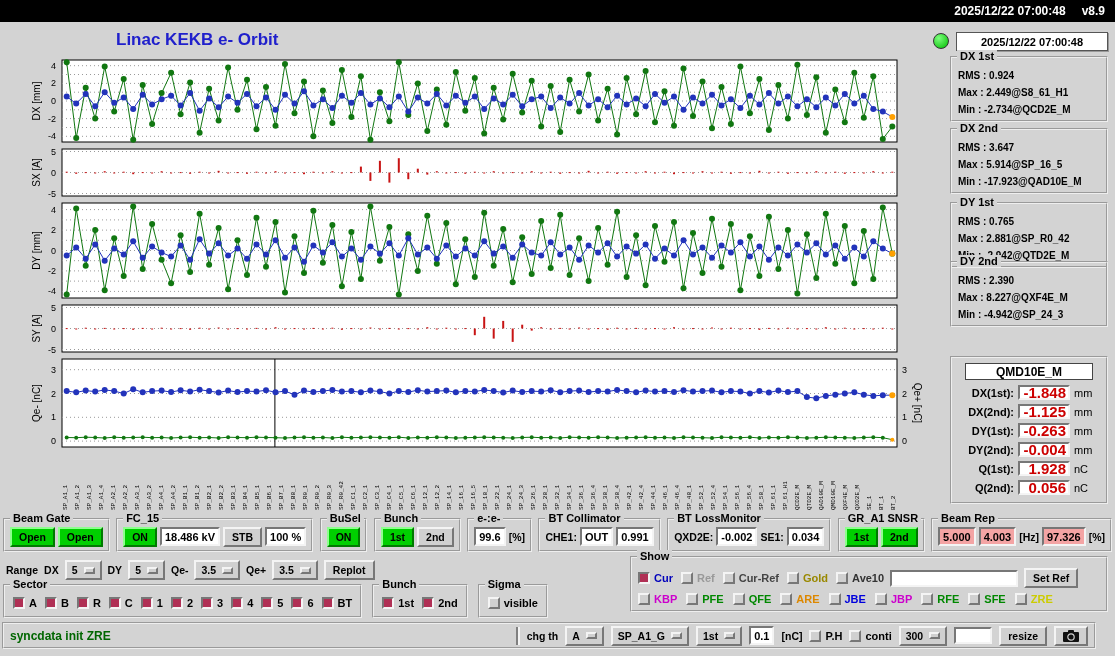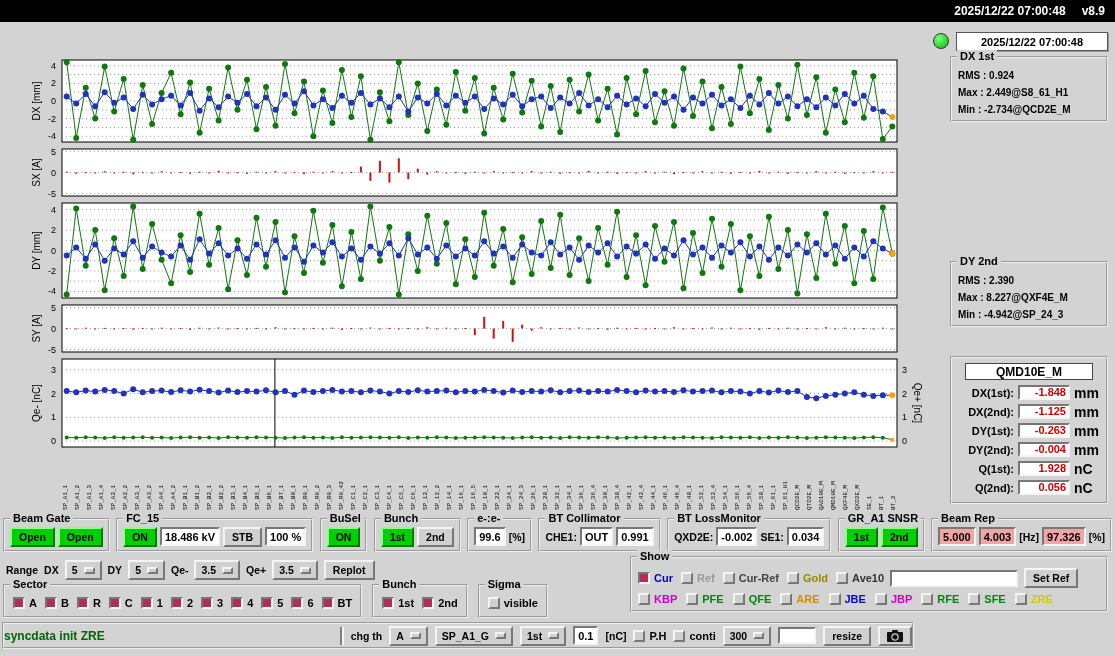--- a/index.html
+++ b/index.html
@@ -33,23 +33,23 @@
 
   .statbox { position:absolute; left:950px; width:158px; height:66px; padding:9px 0 0 6px; }
   .statbox .line { font-size:10px; font-weight:bold; white-space:nowrap; line-height:17px; }
 
   .monitor { position:absolute; left:950px; top:356px; width:158px; height:148px; padding-top:5px; }
   .mtitle { margin:0 auto 3px; width:128px; height:17px; background:#fff; border:1px solid #444;
     text-align:center; font-weight:bold; font-size:12px; line-height:16px; }
   .mrow { display:flex; align-items:center; height:19px; padding-left:2px; }
   .mlabel { width:60px; text-align:right; font-size:11px; font-weight:bold; }
   .mval { width:52px; height:15px; background:#fff; border:2px solid; border-color:#777 #f4f4f4 #f4f4f4 #777;
-    color:#cc0000; font-size:11px; font-weight:bold; text-align:right; padding:0 2px; margin:0 4px;
+    color:#cc0000; font-size:15px; font-weight:bold; text-align:right; padding:0 2px; margin:0 4px;
     line-height:11px; display:flex; align-items:center; justify-content:flex-end; }
-  .munit { font-size:14px; font-weight:bold; }
+  .munit { font-size:11px; font-weight:normal; }
 
   .btn { border:2px solid; border-color:#f4f4f4 #777 #777 #f4f4f4; background:#d0d0d0;
     font-size:10.5px; font-weight:bold; padding:1px 7px; height:20px; white-space:nowrap;
     display:inline-flex; align-items:center; cursor:default; }
   .btn.green { background:#00cf00; border-color:#8dff8d #007a00 #007a00 #8dff8d; }
   .fld { background:#fff; border:2px solid; border-color:#777 #f4f4f4 #f4f4f4 #777;
     font-size:11px; font-weight:bold; padding:0 3px; height:19px;
     display:inline-flex; align-items:center; white-space:nowrap; }
   .fld.pink { background:#f4a4a4; }
   .lbl { font-size:10.5px; font-weight:bold; white-space:nowrap; }
@@ -72,37 +72,38 @@
 
   .row3 { position:absolute; left:3px; top:584px; display:flex; gap:10px; }
   .row3 .grp { display:flex; align-items:center; gap:8px; height:34px; padding:6px 8px 3px; }
 
   .showgrp { position:absolute; left:630px; top:556px; width:478px; height:56px;
     display:flex; flex-direction:column; justify-content:center; gap:5px; padding:8px 6px 3px; }
   .srow { display:flex; align-items:center; gap:6px; }
   .setref-input { width:128px; height:17px; background:#fff; border:2px solid;
     border-color:#777 #f4f4f4 #f4f4f4 #777; font-size:11px; }
 
-  .statusbar { position:absolute; left:2px; top:622px; width:912px; height:27px;
-    border:2px groove #eee; display:flex; align-items:center; padding:0 0; gap:7px; }
+  .statusbar { position:absolute; left:2px; top:622px; width:1094px; height:27px;
+    border:2px groove #eee; display:flex; align-items:center; padding:0 6px; gap:7px; }
   .status-msg { color:#006600; font-size:12px; font-weight:bold; margin-right:auto; }
   .vsep { width:4px; height:18px; border-left:2px solid #808080; border-right:2px solid #f4f4f4; }
   .small-input { width:38px; height:17px; background:#fff; border:2px solid;
     border-color:#777 #f4f4f4 #f4f4f4 #777; font-size:11px; }
 </style>
 </head>
 <body>
 
 <div id="app">
 
   <div class="topbar">
     <span>2025/12/22 07:00:48</span>
     <span>v8.9</span>
   </div>
 
+  <div class="main-title">Linac KEKB e- Orbit</div>
 
   <svg id="plots-svg" width="930" height="405">
       <g>
         <rect x="62" y="10" width="835" height="82" fill="#fff" stroke="#000"></rect>
         <line x1="62" y1="86.3" x2="897" y2="86.3" stroke="#999" stroke-width="1" stroke-dasharray="1,3"></line>
         <line x1="62" y1="77.5" x2="897" y2="77.5" stroke="#999" stroke-width="1" stroke-dasharray="1,3"></line>
         <line x1="62" y1="68.6" x2="897" y2="68.6" stroke="#999" stroke-width="1" stroke-dasharray="1,3"></line>
         <line x1="62" y1="59.8" x2="897" y2="59.8" stroke="#999" stroke-width="1" stroke-dasharray="1,3"></line>
         <line x1="62" y1="51.0" x2="897" y2="51.0" stroke="#999" stroke-width="1" stroke-dasharray="1,3"></line>
         <line x1="62" y1="42.2" x2="897" y2="42.2" stroke="#999" stroke-width="1" stroke-dasharray="1,3"></line>
@@ -959,20 +960,32 @@
 
   <div class="lamp"></div>
   <div class="timebox">2025/12/22 07:00:48</div>
 
   <div class="grp statbox" style="top:56px">
     <span class="legend">DX 1st</span>
     <div class="line">RMS : 0.924</div>
     <div class="line">Max : 2.449@S8_61_H1</div>
     <div class="line">Min : -2.734@QCD2E_M</div>
   </div>
+  <div class="grp statbox" style="top:128px">
+    <span class="legend">DX 2nd</span>
+    <div class="line">RMS : 3.647</div>
+    <div class="line">Max : 5.914@SP_16_5</div>
+    <div class="line">Min : -17.923@QAD10E_M</div>
+  </div>
+  <div class="grp statbox" style="top:202px">
+    <span class="legend">DY 1st</span>
+    <div class="line">RMS : 0.765</div>
+    <div class="line">Max : 2.881@SP_R0_42</div>
+    <div class="line">Min : -2.942@QTD2E_M</div>
+  </div>
   <div class="grp statbox" style="top:261px">
     <span class="legend">DY 2nd</span>
     <div class="line">RMS : 2.390</div>
     <div class="line">Max : 8.227@QXF4E_M</div>
     <div class="line">Min : -4.942@SP_24_3</div>
   </div>
 
   <div class="grp monitor">
     <div class="mtitle">QMD10E_M</div>
     <div class="mrow">

